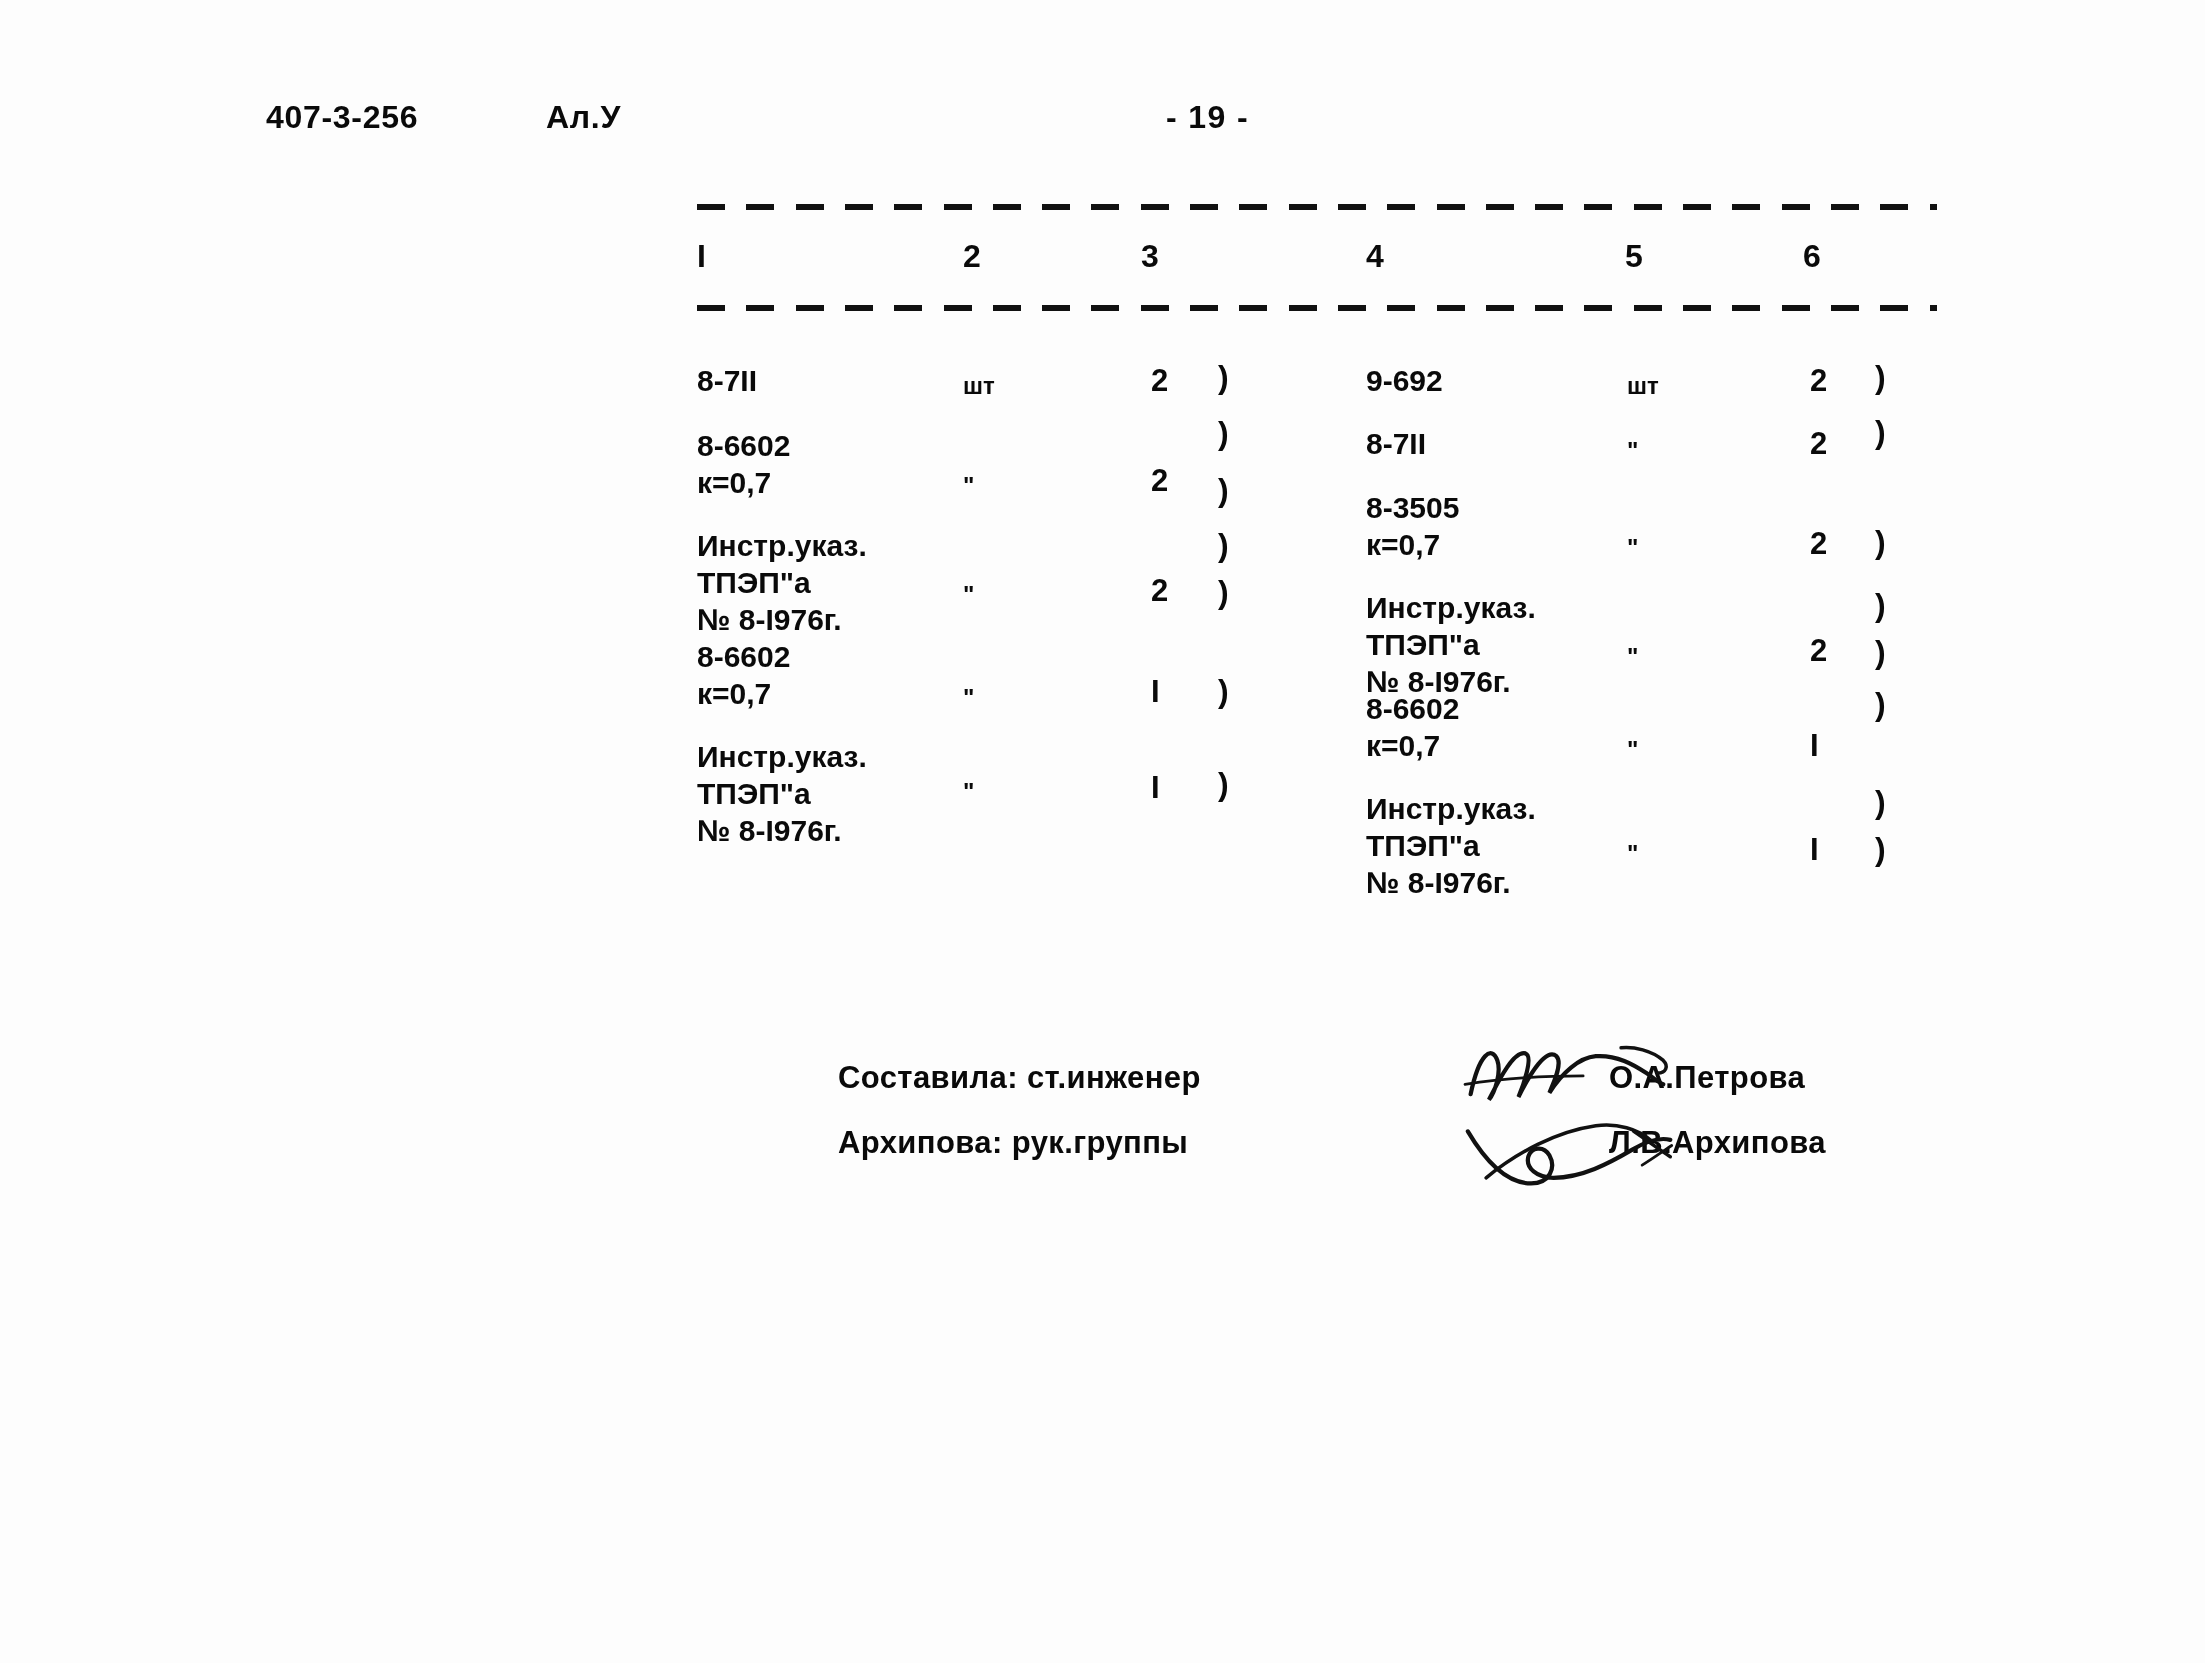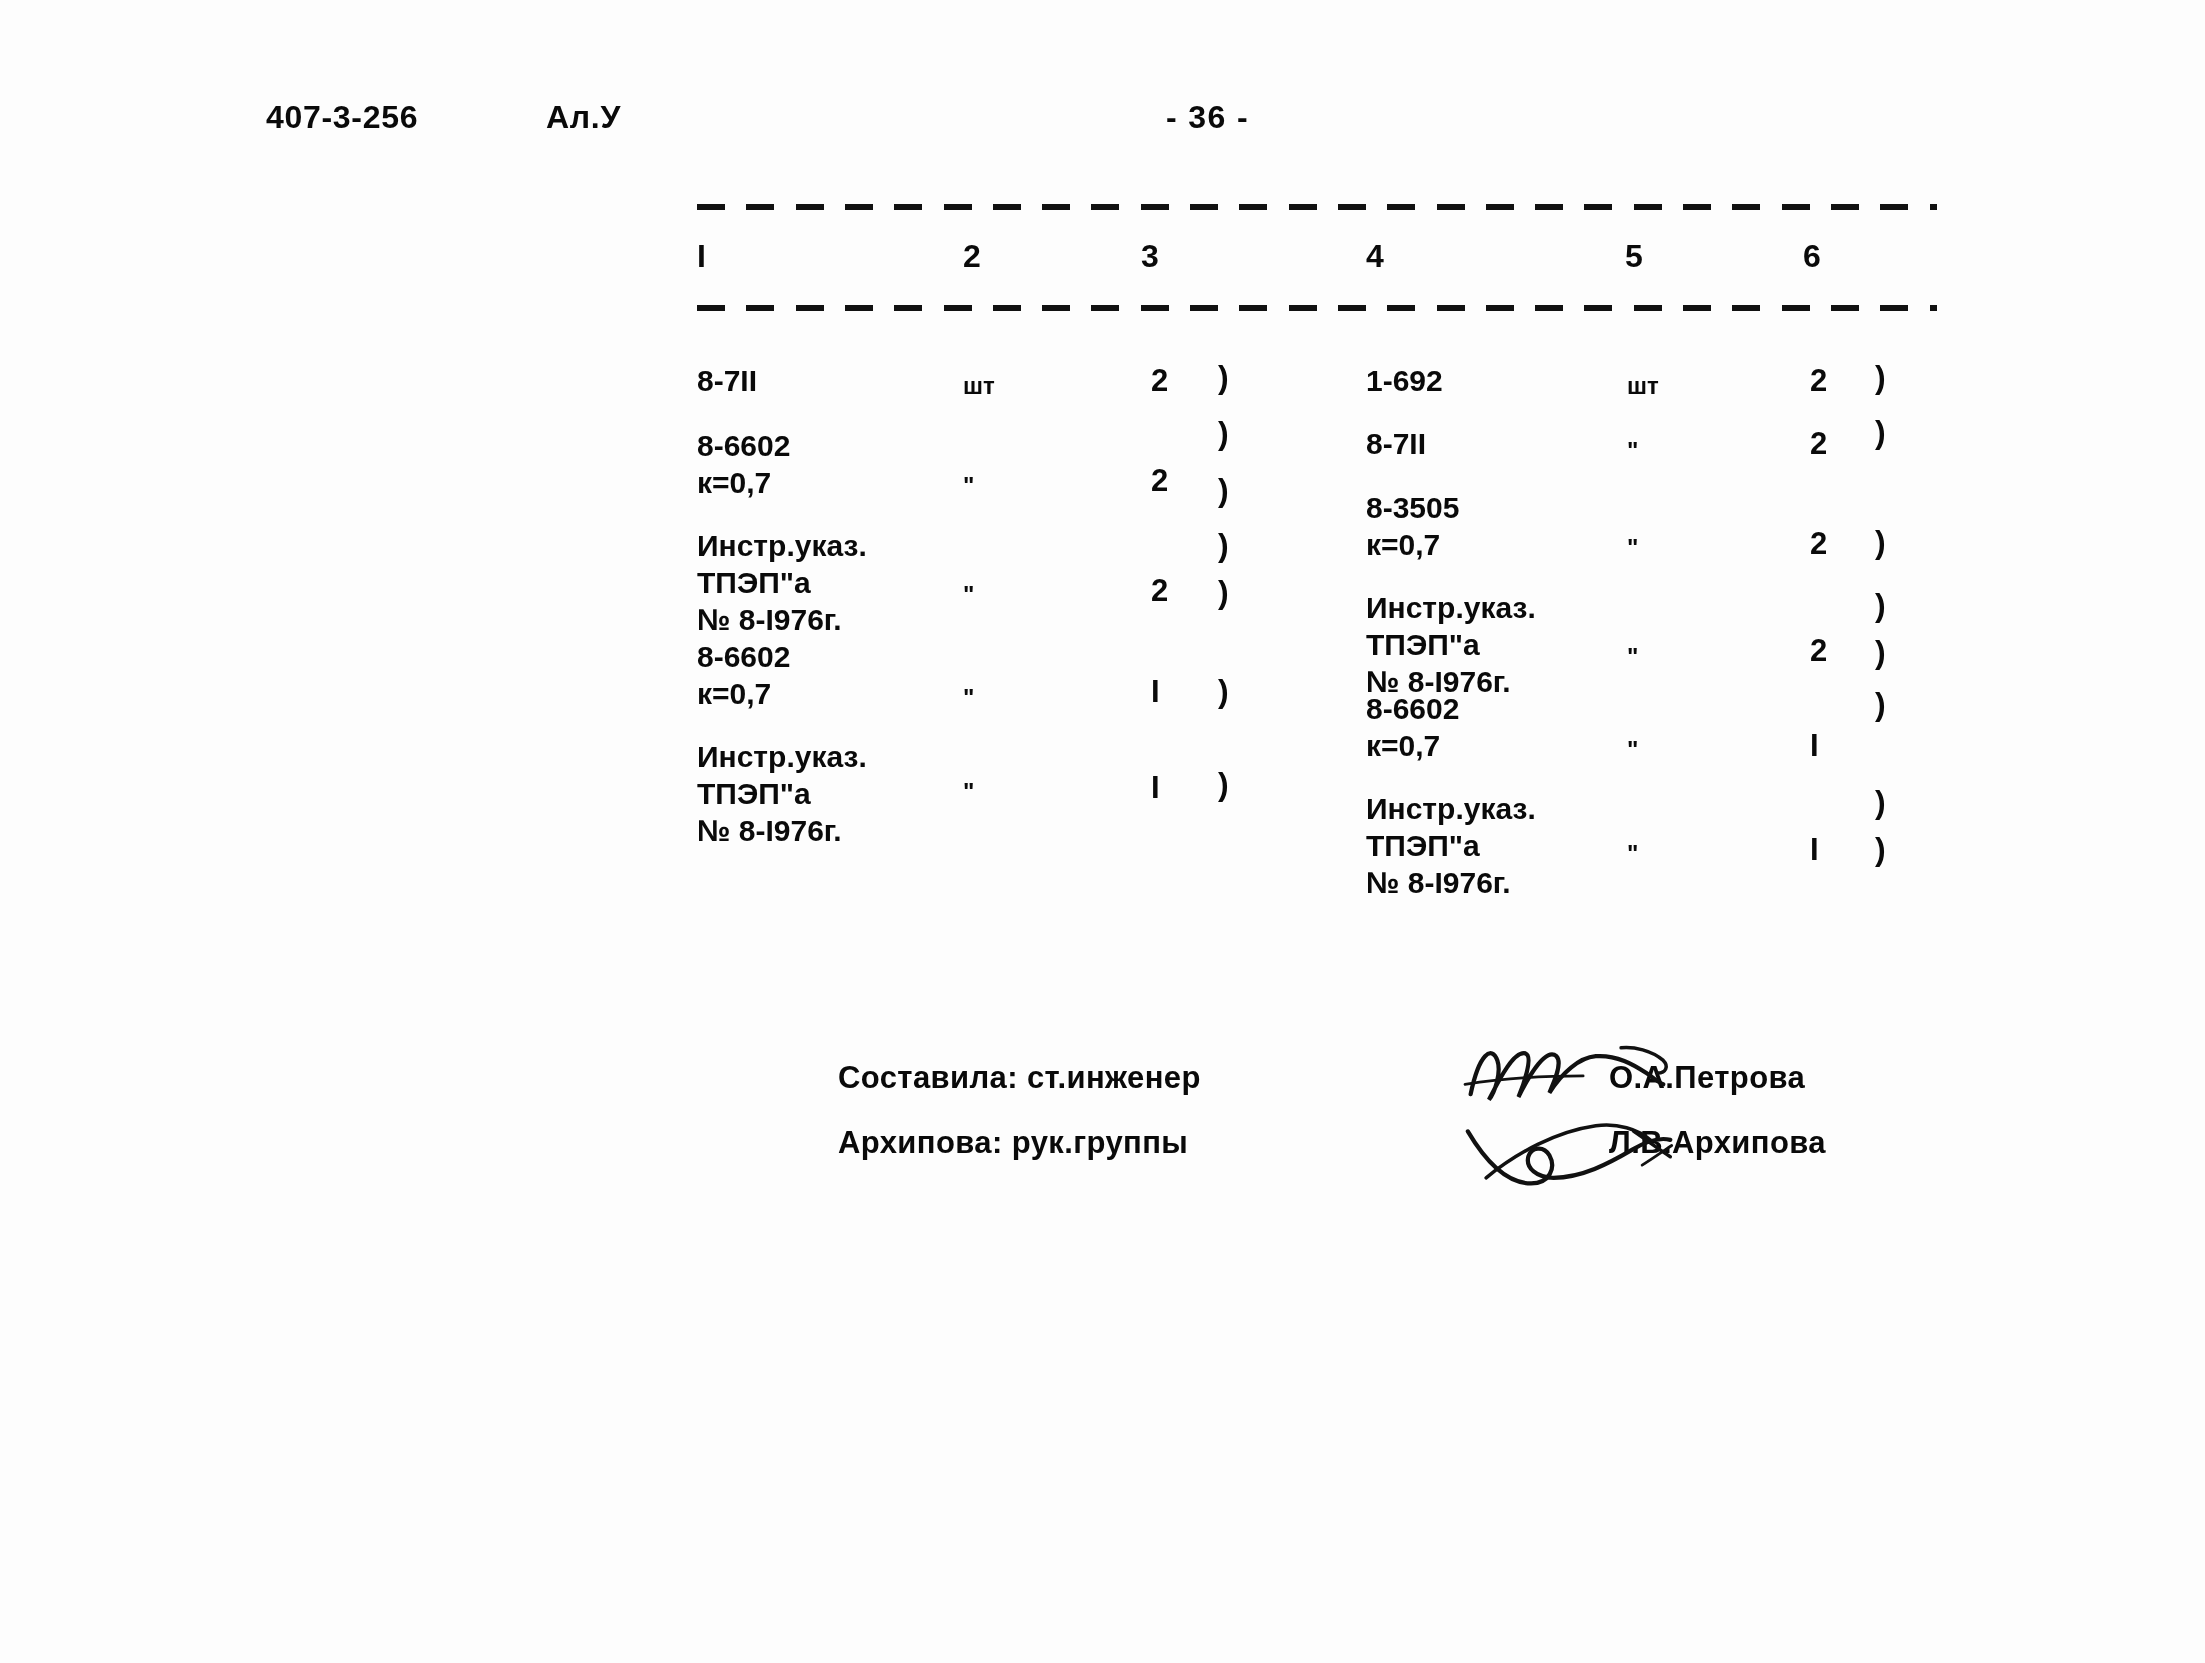--- a/index.html
+++ b/index.html
@@ -163,21 +163,21 @@
   }
 </style>
 </head>
 <body>
 
 <div class="page">
 
   <div class="header">
     <div class="doc-code">407-3-256</div>
     <div class="doc-album">Ал.У</div>
-    <div class="page-num">- 36 -</div>
+    <div class="page-num">- 19 -</div>
   </div>
 
   <div class="table-area">
 
     <div class="dashrule" id="rule-top">
         <i style="left: 0px; width: 28px;"></i>
         <i style="left: 49px; width: 28px;"></i>
         <i style="left: 99px; width: 28px;"></i>
         <i style="left: 148px; width: 28px;"></i>
         <i style="left: 197px; width: 28px;"></i>
@@ -270,21 +270,21 @@
       <div class="cell num" style="left:454px; top:331px;">I</div>
       <div class="cell paren" style="left:521px; top:331px;">)</div>
 
       <div class="cell" style="left:0px;  top:396px;">Инстр.указ.
 ТПЭП"а
 № 8-I976г.</div>
       <div class="cell unit" style="left:266px; top:431px;">"</div>
       <div class="cell num" style="left:454px; top:427px;">I</div>
       <div class="cell paren" style="left:521px; top:424px;">)</div>
 
-      <div class="cell" style="left:669px;  top:20px;">1-692</div>
+      <div class="cell" style="left:669px;  top:20px;">9-692</div>
       <div class="cell unit" style="left:930px; top:25px;">шт</div>
       <div class="cell num" style="left:1113px; top:20px;">2</div>
       <div class="cell paren" style="left:1178px; top:17px;">)</div>
 
       <div class="cell" style="left:669px;  top:83px;">8-7II</div>
       <div class="cell unit" style="left:930px; top:90px;">"</div>
       <div class="cell num" style="left:1113px; top:83px;">2</div>
       <div class="cell paren" style="left:1178px; top:72px;">)</div>
 
       <div class="cell" style="left:669px;  top:147px;">8-3505

